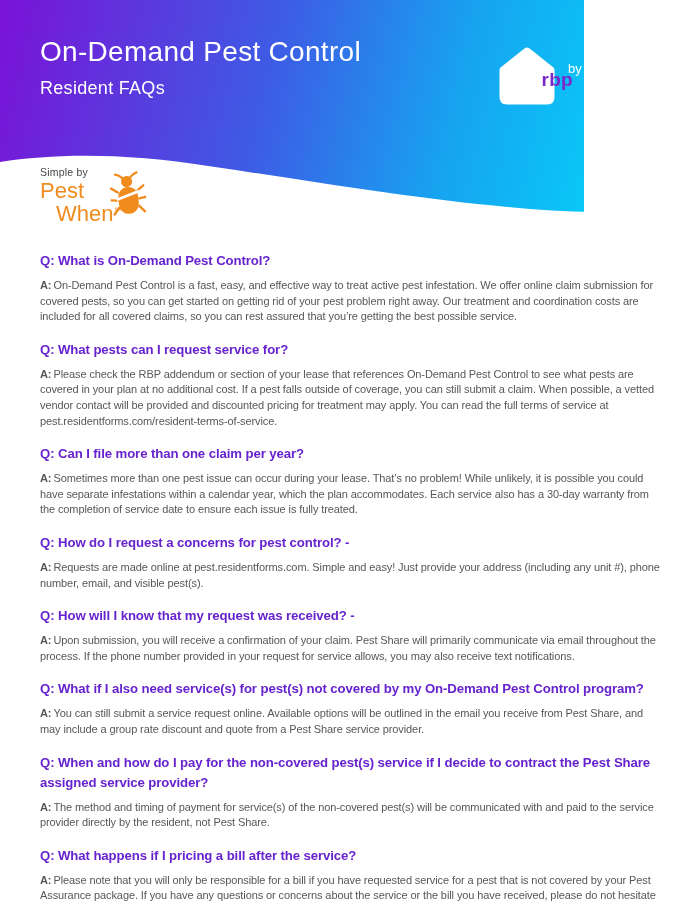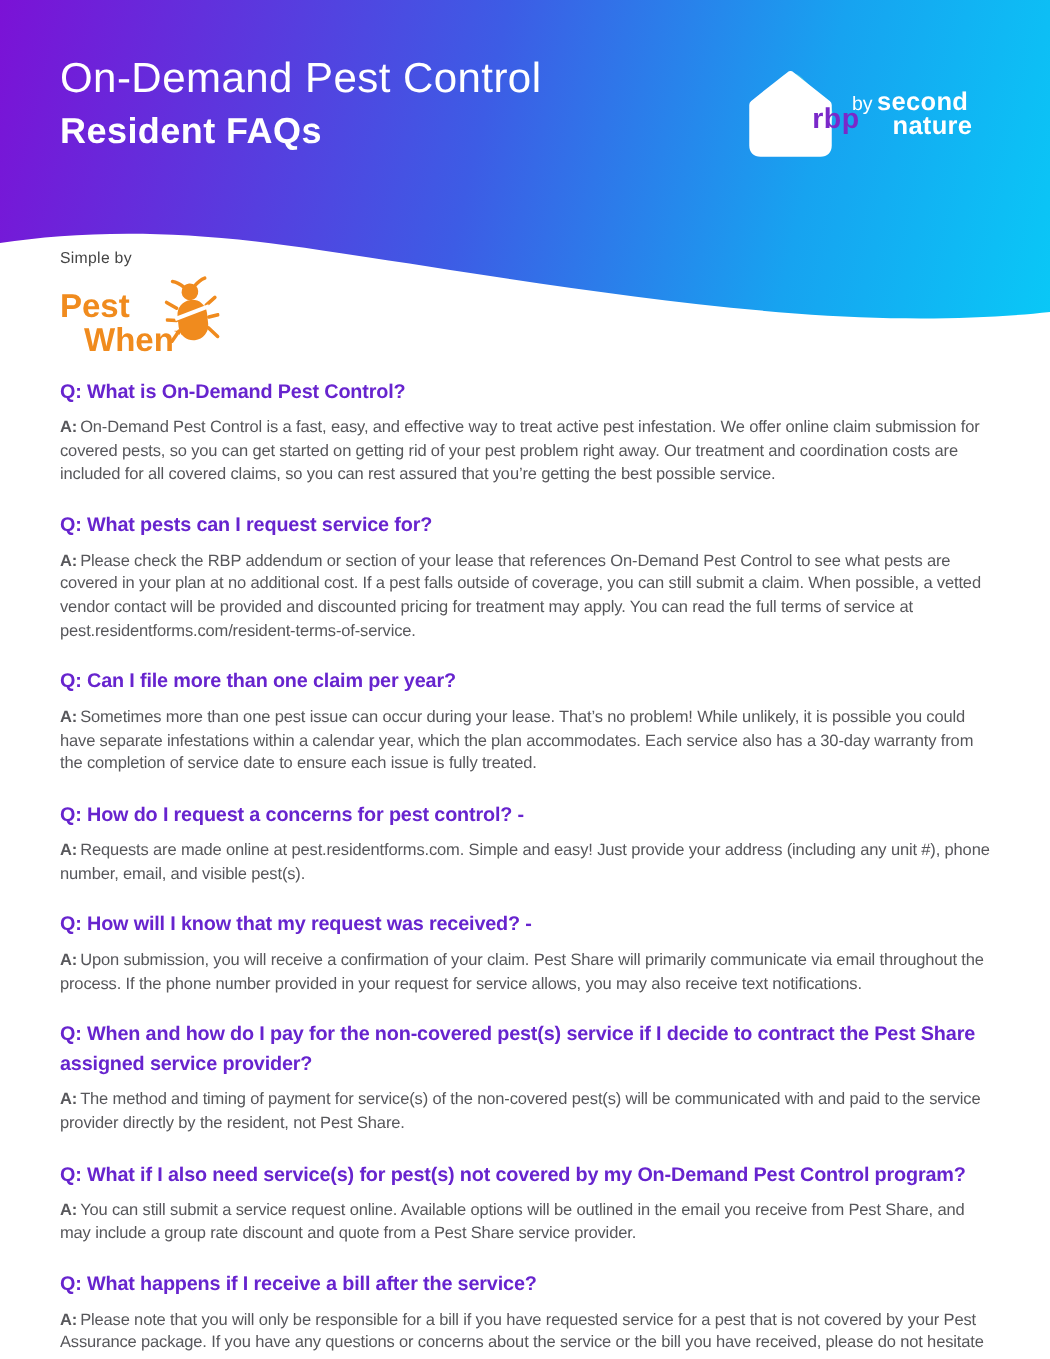--- a/index.html
+++ b/index.html
@@ -15,48 +15,48 @@
     --powered_gray:#454545;
   }
   *{box-sizing:border-box;margin:0;padding:0;}
   html,body{background:#ffffff;}
   .page{
     position:relative;width:700px;height:906px;margin:0 auto;background:#fff;
     overflow:hidden;font-family:"Liberation Sans","DejaVu Sans",sans-serif;
   }
   
   .header{
-    position:relative;width:700px;height:240px;
+    position:relative;width:584px;height:240px;
     background:linear-gradient(103deg,var(--grad_from) 0%,var(--grad_mid) 45%,var(--grad_mid2) 75%,var(--grad_to) 100%);
   }
   .wave{position:absolute;left:0;bottom:0;width:700px;height:110px;display:block;}
   .titles{position:absolute;left:40px;top:36px;color:#fff;}
   .title-1{font-size:28px;font-weight:400;letter-spacing:.3px;line-height:32px;}
-  .title-2{font-size:24px;font-weight:700;letter-spacing:.3px;line-height:30px;margin-top:5px;}
+  .title-2{font-size:18px;font-weight:400;letter-spacing:.3px;line-height:30px;margin-top:5px;}
   
   .brand{position:absolute;left:497px;top:45px;display:flex;align-items:center;}
   .house-wrap{position:relative;width:60px;height:62px;}
   .diamond{
     position:absolute;left:8px;top:9px;width:45px;height:45px;border-radius:10px;
     background:var(--diamond_cyan);transform:rotate(45deg);opacity:.92;
   }
   .house-svg{position:absolute;left:0;top:0;}
   .rbp-text{
     position:absolute;left:16px;top:24px;width:60px;text-align:right;
     color:var(--rbp_purple);font-weight:700;font-size:19px;letter-spacing:.3px;
   }
   .sn{margin-left:11px;color:#fff;padding-top:2px;}
   .sn-line1{display:flex;align-items:flex-start;}
   .sn-by{font-size:13px;font-weight:400;margin:1px 3px 0 0;}
   .sn-word{font-size:17px;font-weight:700;letter-spacing:.2px;line-height:15px;}
   .sn-line2{margin-left:27px;}
   
   .powered{position:absolute;left:40px;top:166px;}
   .powered-label{font-size:10.5px;color:var(--powered_gray);letter-spacing:.2px;}
-  .ps-brand{position:relative;margin-top:16px;color:var(--orange);font-weight:700;font-size:22px;line-height:20px;width:150px;}
+  .ps-brand{position:relative;margin-top:3px;color:var(--orange);font-weight:400;font-size:22px;line-height:20px;width:150px;}
   .ps-word2{margin-left:16px;}
   .ps-tm{font-size:8px;vertical-align:super;}
   .bug{position:absolute;left:70px;top:-10px;transform:rotate(-6deg);}
   
   .content{padding:11px 38px 0 40px;}
   .faq{margin-bottom:1px;}
   .faq h3{
     color:var(--q_purple);font-size:13.2px;font-weight:700;letter-spacing:-.1px;
     line-height:20px;margin-bottom:7px;
   }
@@ -146,28 +146,28 @@
       <h3>Q: How do I request a concerns for pest control? -</h3>
       <p><b>A:</b><span>Requests are made online at pest.residentforms.com. Simple and easy! Just provide your address (including any unit #), phone number, email, and visible pest(s).</span></p>
     </section>
 
     <section class="faq">
       <h3>Q: How will I know that my request was received? -</h3>
       <p><b>A:</b><span>Upon submission, you will receive a confirmation of your claim. Pest Share will primarily communicate via email throughout the process. If the phone number provided in your request for service allows, you may also receive text notifications.</span></p>
     </section>
 
     <section class="faq">
+      <h3>Q: What if I also need service(s) for pest(s) not covered by my On-Demand Pest Control program?</h3>
+      <p><b>A:</b><span>You can still submit a service request online. Available options will be outlined in the email you receive from Pest Share, and may include a group rate discount and quote from a Pest Share service provider.</span></p>
+    </section>
+
+    <section class="faq">
       <h3>Q: When and how do I pay for the non-covered pest(s) service if I decide to contract the Pest Share assigned service provider?</h3>
       <p><b>A:</b><span>The method and timing of payment for service(s) of the non-covered pest(s) will be communicated with and paid to the service provider directly by the resident, not Pest Share.</span></p>
     </section>
 
     <section class="faq">
-      <h3>Q: What if I also need service(s) for pest(s) not covered by my On-Demand Pest Control program?</h3>
-      <p><b>A:</b><span>You can still submit a service request online. Available options will be outlined in the email you receive from Pest Share, and may include a group rate discount and quote from a Pest Share service provider.</span></p>
-    </section>
-
-    <section class="faq">
-      <h3>Q: What happens if I receive a bill after the service?</h3>
+      <h3>Q: What happens if I pricing a bill after the service?</h3>
       <p><b>A:</b><span>Please note that you will only be responsible for a bill if you have requested service for a pest that is not covered by your Pest Assurance package. If you have any questions or concerns about the service or the bill you have received, please do not hesitate to contact us at claims@pestshare.com. We are here to help you resolve any issues and provide you with the best possible service.</span></p>
     </section>
 
   </main>
 </div>
 
 </body></html>

